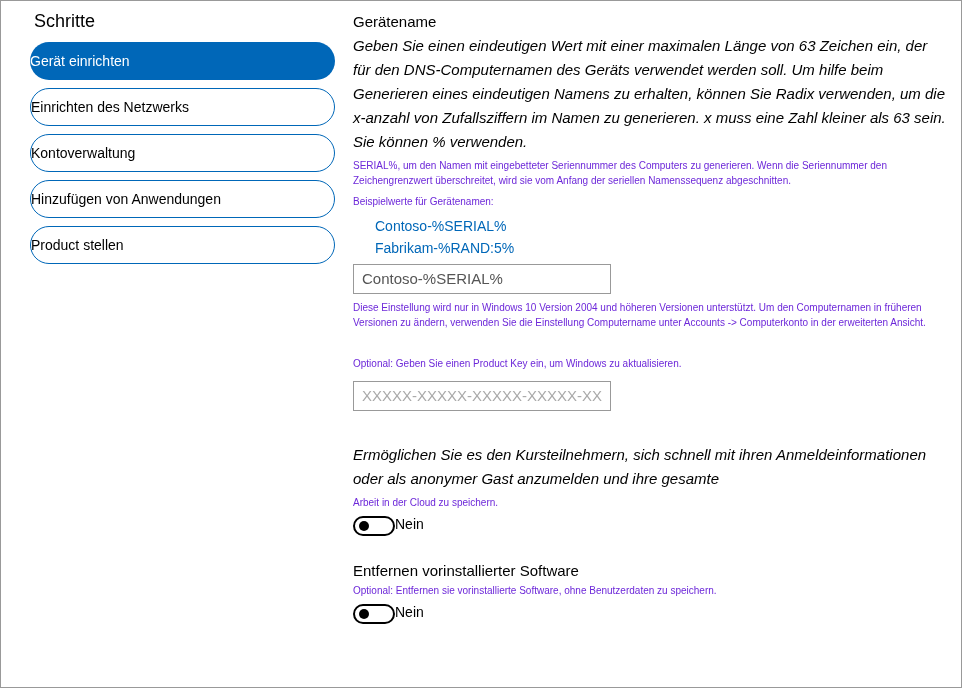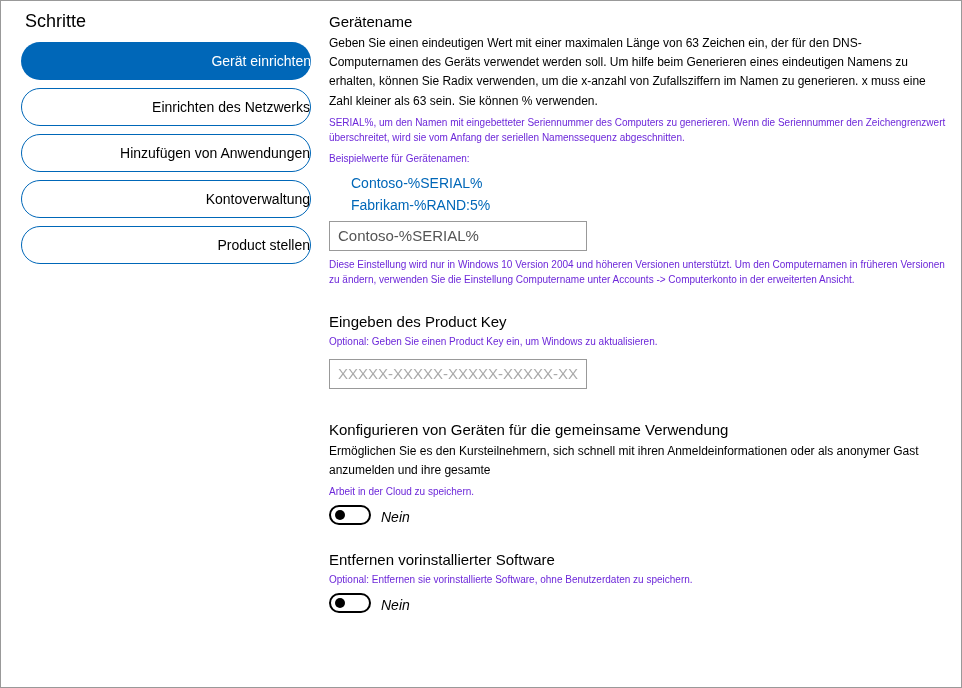--- a/index.html
+++ b/index.html
@@ -7,65 +7,67 @@
       font-family: "Segoe UI", Arial, sans-serif;
       background: #fff;
       width: 962px;
       height: 688px;
       border: 1px solid #999;
       display: flex;
       overflow: hidden;
     }
     .sidebar {
       width: 320px;
-      padding: 10px 10px 10px 20px;
+      padding: 10px 10px 10px 5px;
       flex-shrink: 0;
+      margin-left: 24px;
     }
     .sidebar-title {
       font-size: 18px;
       font-weight: 400;
       color: #000;
       margin-bottom: 10px;
       padding-left: 4px;
     }
     .step-button {
       display: block;
       width: 100%;
       height: 38px;
       margin-bottom: 8px;
       border: 1px solid #0067b8;
       border-radius: 19px;
       background: #fff;
       color: #000;
       font-size: 14px;
       font-family: inherit;
-      text-align: right;
+      text-align: left;
       cursor: pointer;
     }
     .step-button.active {
       background: #0067b8;
       color: #fff;
       border: none;
     }
     .main {
       flex: 1;
       padding: 12px 14px 10px 8px;
       overflow-y: auto;
     }
     .section-title {
       font-size: 15px;
       font-weight: 400;
       color: #000;
       margin-bottom: 4px;
     }
     .small-text {
-      font-size: 12px;
+      font-size: 15px;
       color: #000;
       line-height: 1.6;
       margin-bottom: 4px;
+      font-style: italic;
     }
     .body-text {
       font-size: 10px;
       color: #6d28d9;
       line-height: 1.5;
       margin-bottom: 6px;
     }
     .example-row {
       font-size: 14px;
       color: #0067b8;
@@ -80,24 +82,23 @@
       font-family: inherit;
       padding: 0 8px;
       color: #555;
       margin-top: 4px;
       margin-bottom: 6px;
     }
     .text-input::placeholder { color: #aaa; }
     .section { margin-bottom: 26px; }
     .toggle-row {
       display: flex;
-      align-items: flex-end;
-      gap: 10px;
+      align-items: flex-start;
+      gap: 0;
       margin-top: 6px;
-      font-style: italic;
     }
     .toggle {
       width: 42px;
       height: 20px;
       border: 2px solid #000;
       border-radius: 10px;
       position: relative;
       cursor: pointer;
       background: #fff;
     }
@@ -115,46 +116,44 @@
       color: #000;
     }
   </style>
 </head>
 <body>
 
 <div class="sidebar">
   <div class="sidebar-title">Schritte</div>
   <button class="step-button active">Gerät einrichten</button>
   <button class="step-button">Einrichten des Netzwerks</button>
+  <button class="step-button">Kontoverwaltung</button>
   <button class="step-button">Hinzufügen von Anwendungen</button>
-  <button class="step-button">Kontoverwaltung</button>
   <button class="step-button">Product stellen</button>
 </div>
 
 <div class="main">
 
   <div class="section">
     <div class="section-title">Gerätename</div>
     <div class="small-text">Geben Sie einen eindeutigen Wert mit einer maximalen Länge von 63 Zeichen ein, der für den DNS-Computernamen des Geräts verwendet werden soll. Um hilfe beim Generieren eines eindeutigen Namens zu erhalten, können Sie Radix verwenden, um die x-anzahl von Zufallsziffern im Namen zu generieren. x muss eine Zahl kleiner als 63 sein. Sie können % verwenden.</div>
     <div class="body-text">SERIAL%, um den Namen mit eingebetteter Seriennummer des Computers zu generieren. Wenn die Seriennummer den Zeichengrenzwert überschreitet, wird sie vom Anfang der seriellen Namenssequenz abgeschnitten.</div>
     <div class="body-text">Beispielwerte für Gerätenamen:</div>
     <div class="example-row">Contoso-%SERIAL%</div>
     <div class="example-row">Fabrikam-%RAND:5%</div>
     <input class="text-input" type="text" value="Contoso-%SERIAL%" style="">
     <div class="body-text">Diese Einstellung wird nur in Windows 10 Version 2004 und höheren Versionen unterstützt. Um den Computernamen in früheren Versionen zu ändern, verwenden Sie die Einstellung Computername unter Accounts -&gt; Computerkonto in der erweiterten Ansicht.</div>
   </div>
 
   <div class="section">
-    <div class="section-title">Eingeben des Product Key</div>
     <div class="body-text">Optional: Geben Sie einen Product Key ein, um Windows zu aktualisieren.</div>
     <input class="text-input" type="text" placeholder="XXXXX-XXXXX-XXXXX-XXXXX-XXXXX" style="">
   </div>
 
   <div class="section">
-    <div class="section-title">Konfigurieren von Geräten für die gemeinsame Verwendung</div>
     <div class="small-text">Ermöglichen Sie es den Kursteilnehmern, sich schnell mit ihren Anmeldeinformationen oder als anonymer Gast anzumelden und ihre gesamte</div>
     <div class="body-text">Arbeit in der Cloud zu speichern.</div>
     <div class="toggle-row">
       <div class="toggle">
         <div class="toggle-knob"></div>
       </div>
       <span class="toggle-label">Nein</span>
     </div>
   </div>
 

